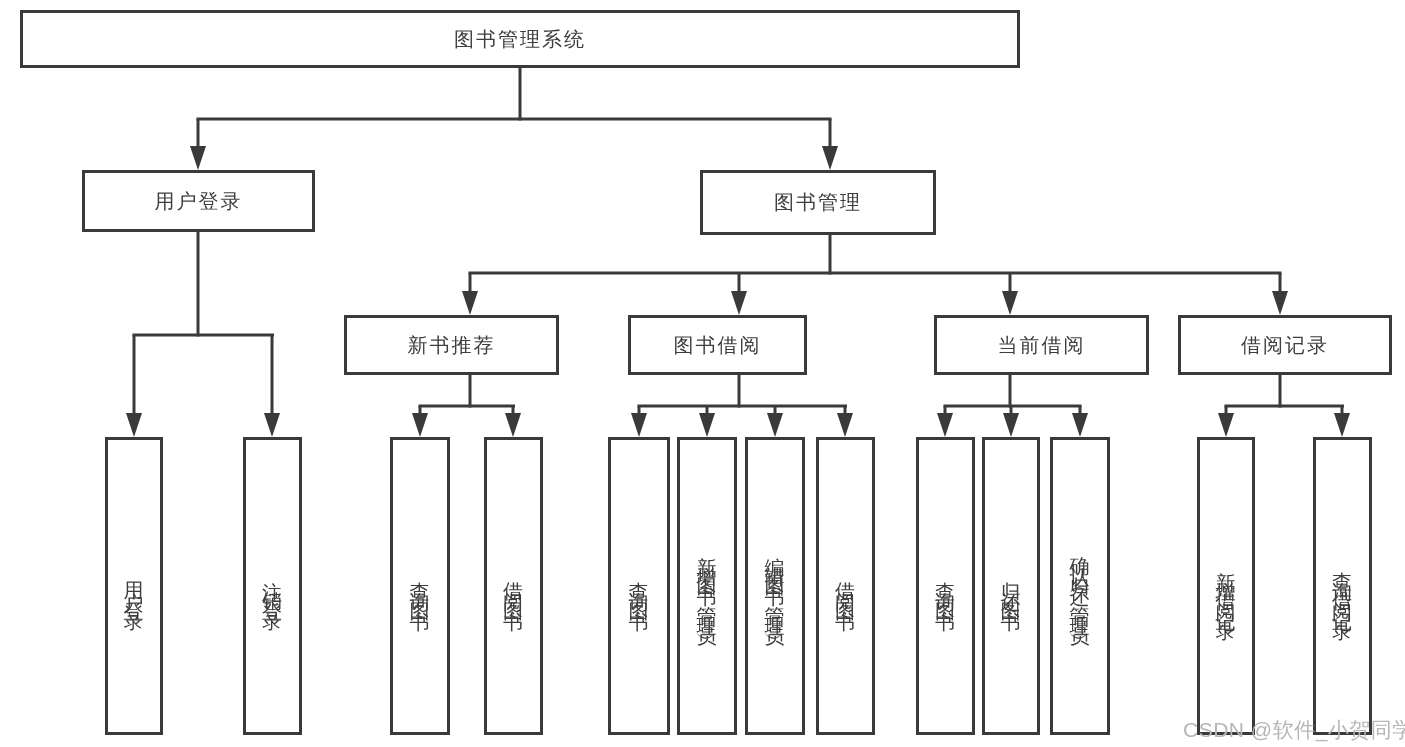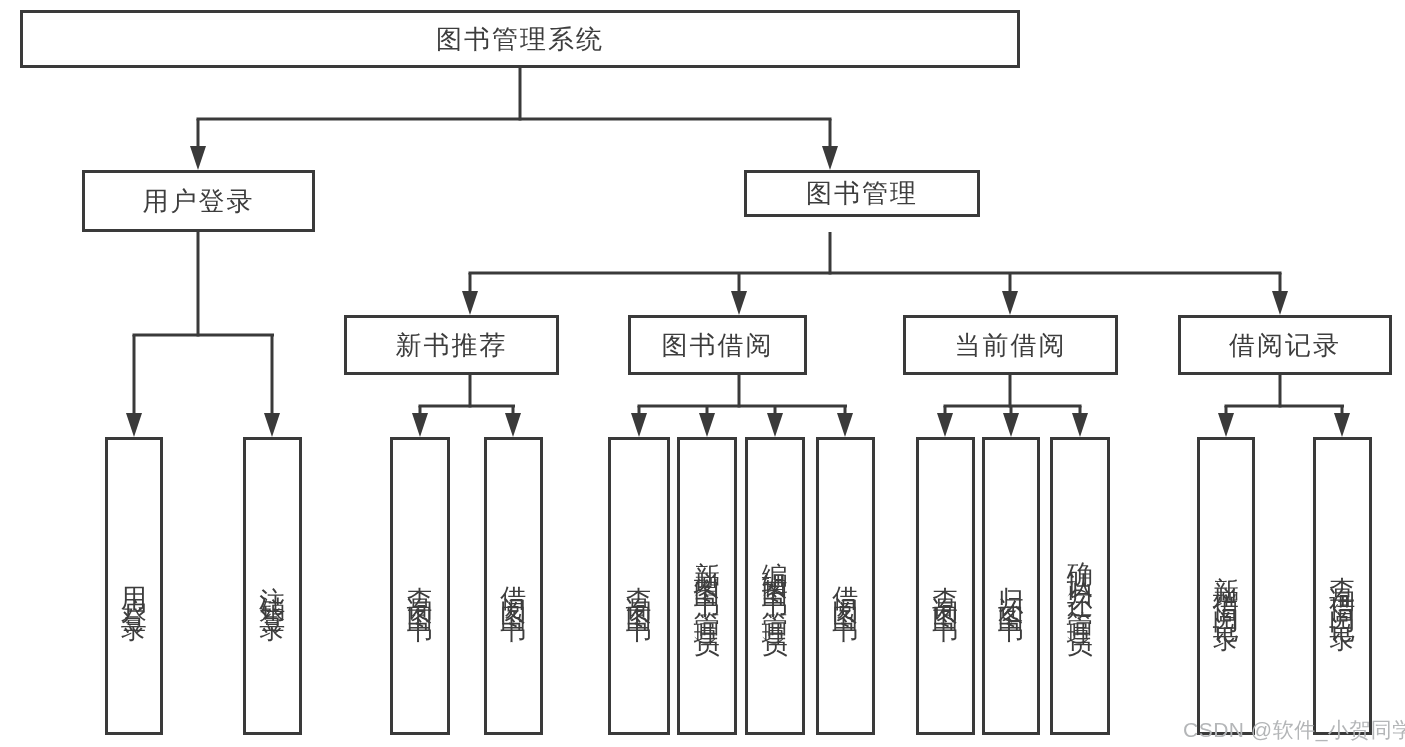--- a/index.html
+++ b/index.html
@@ -6,21 +6,21 @@
   .canvas{
     position:relative;width:1405px;height:747px;background:#ffffff;overflow:hidden;
     font-family:"Liberation Sans","DejaVu Sans",sans-serif;
   }
   .connectors{position:absolute;left:0;top:0;pointer-events:none;}
   .connectors line{stroke:#3a3a3a;stroke-width:3;}
   .connectors polygon{fill:#3a3a3a;}
   .box{
     position:absolute;box-sizing:border-box;border:3px solid #3a3a3a;background:#ffffff;
     display:flex;align-items:center;justify-content:center;
-    color:#3d3d3d;font-size:26px;letter-spacing:2px;white-space:nowrap;
+    color:#3d3d3d;font-size:20px;letter-spacing:2px;white-space:nowrap;
   }
   .vbox{
     writing-mode:vertical-rl;text-orientation:mixed;
     letter-spacing:10px;white-space:normal;line-height:1.1;
   }
   .watermark{
     position:absolute;left:1183px;top:716px;z-index:5;
     font-size:21px;color:#b4b6b8;letter-spacing:0.5px;white-space:nowrap;
   }
 </style>
@@ -87,25 +87,25 @@
     <line x1="1224.5" y1="406" x2="1344" y2="406"></line>
     <line x1="1226" y1="406" x2="1226" y2="415"></line>
       <polygon points="1218,413 1234,413 1226,437"></polygon>
     <line x1="1342" y1="406" x2="1342" y2="415"></line>
       <polygon points="1334,413 1350,413 1342,437"></polygon>
   </svg>
 
   <div class="box" style="left:20px;top:10px;width:1000px;height:58px">图书管理系统</div>
 
   <div class="box" style="left:82px;top:170px;width:233px;height:62px">用户登录</div>
-  <div class="box" style="left:744px;top:170px;width:236px;height:47px">图书管理</div>
+  <div class="box" style="left:700px;top:170px;width:236px;height:65px">图书管理</div>
 
   <div class="box" style="left:344px;top:315px;width:215px;height:60px">新书推荐</div>
   <div class="box" style="left:628px;top:315px;width:179px;height:60px">图书借阅</div>
-  <div class="box" style="left:903px;top:315px;width:215px;height:60px">当前借阅</div>
+  <div class="box" style="left:934px;top:315px;width:215px;height:60px">当前借阅</div>
   <div class="box" style="left:1178px;top:315px;width:214px;height:60px">借阅记录</div>
 
   <div class="box vbox" style="left:105px;top:437px;width:58px;height:298px">用户登录</div>
   <div class="box vbox" style="left:243px;top:437px;width:59px;height:298px">注销登录</div>
 
   <div class="box vbox" style="left:390px;top:437px;width:60px;height:298px">查询图书</div>
   <div class="box vbox" style="left:484px;top:437px;width:59px;height:298px">借阅图书</div>
 
   <div class="box vbox" style="left:608px;top:437px;width:62px;height:298px">查询图书</div>
   <div class="box vbox" style="left:677px;top:437px;width:60px;height:298px">新增图书（管理员）</div>

